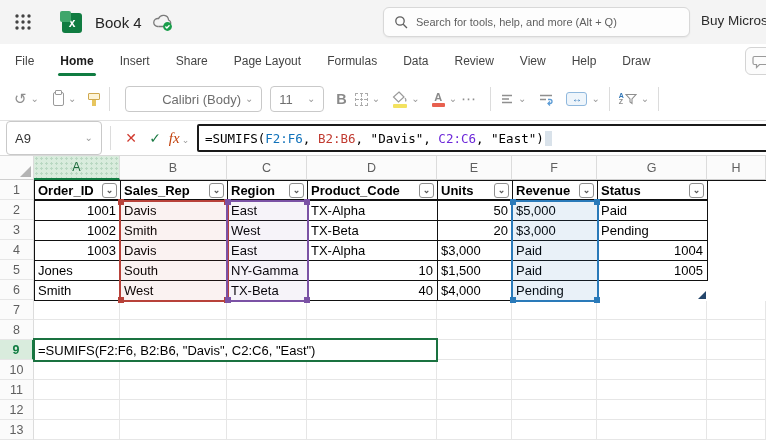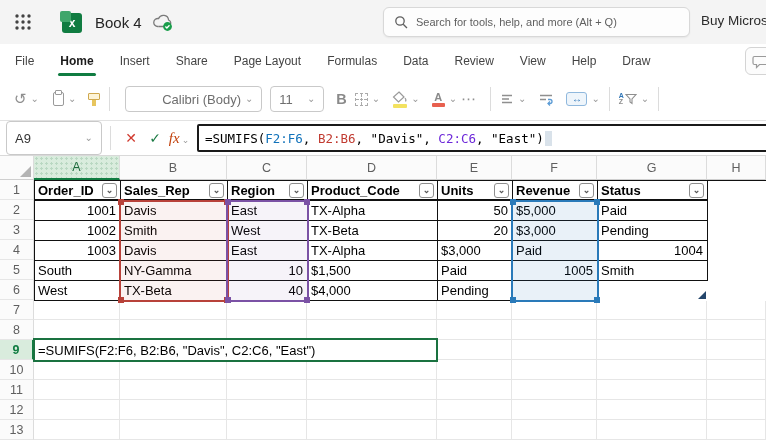--- a/index.html
+++ b/index.html
@@ -381,20 +381,21 @@
       <div class="cell td">Pending</div>
 
       <div class="cell td num">1003</div>
       <div class="cell td">Davis</div>
       <div class="cell td">East</div>
       <div class="cell td">TX-Alpha</div>
       <div class="cell td">$3,000</div>
       <div class="cell td">Paid</div>
 
       <div class="cell td num">1004</div>
+      <div class="cell td">Jones</div>
       <div class="cell td">South</div>
       <div class="cell td">NY-Gamma</div>
       <div class="cell td num">10</div>
       <div class="cell td">$1,500</div>
       <div class="cell td">Paid</div>
 
       <div class="cell td num">1005</div>
       <div class="cell td">Smith</div>
       <div class="cell td">West</div>
       <div class="cell td">TX-Beta</div>

